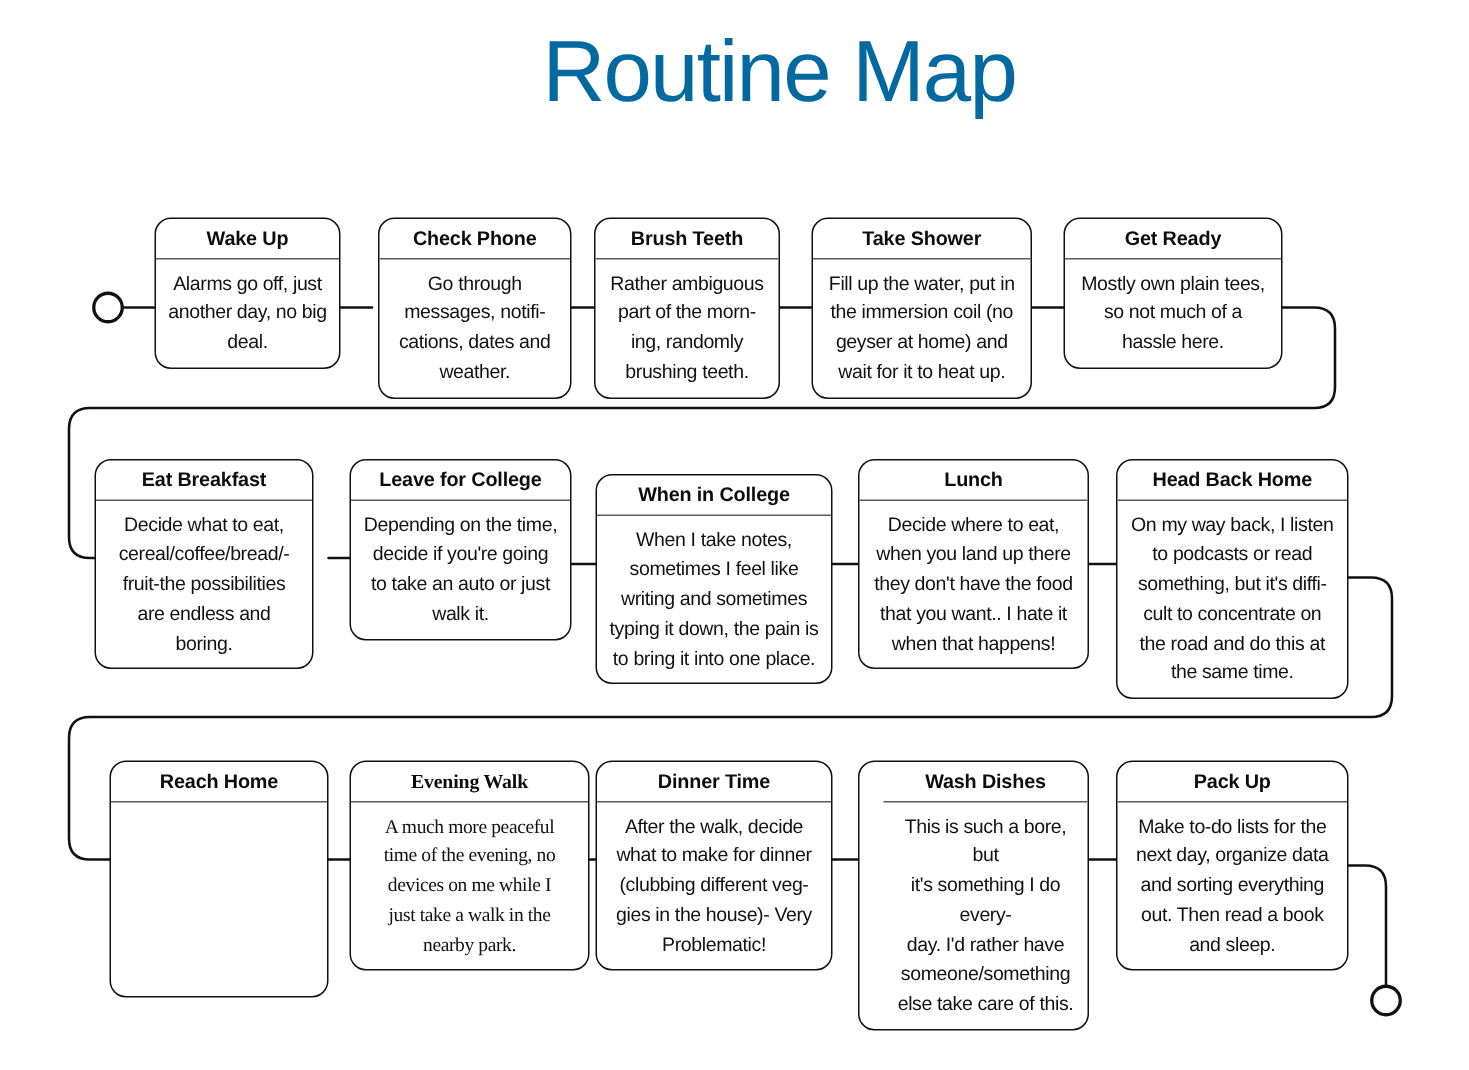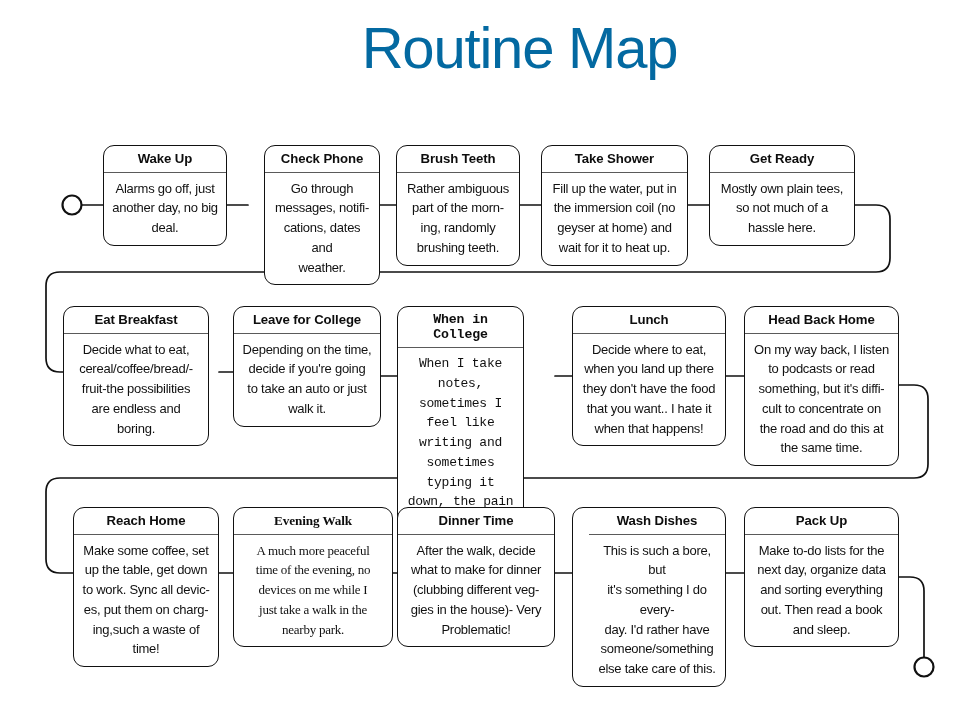--- a/index.html
+++ b/index.html
@@ -96,21 +96,21 @@
     <circle cx="924" cy="667" r="9.5" fill="#ffffff" stroke="#111111" stroke-width="2.2"></circle>
   </svg>
 
   <div id="nodes">
       <div class="node" style="left: 103px; top: 145px; width: 124px; min-height: 89px;">
         <div class="node-title">Wake Up</div>
         <div class="node-body">Alarms go off, just
 another day, no big
 deal.</div>
       </div>
-      <div class="node" style="left: 264px; top: 145px; width: 116px; min-height: 115px;">
+      <div class="node" style="left: 252px; top: 145px; width: 129px; min-height: 115px;">
         <div class="node-title">Check Phone</div>
         <div class="node-body">Go through
 messages, notifi-
 cations, dates and
 weather.</div>
       </div>
       <div class="node" style="left: 396px; top: 145px; width: 124px; min-height: 115px;">
         <div class="node-title">Brush Teeth</div>
         <div class="node-body">Rather ambiguous
 part of the morn-
@@ -137,21 +137,21 @@
 fruit-the possibilities
 are endless and boring.</div>
       </div>
       <div class="node" style="left: 233px; top: 306px; width: 148px; min-height: 121px;">
         <div class="node-title">Leave for College</div>
         <div class="node-body">Depending on the time,
 decide if you're going
 to take an auto or just
 walk it.</div>
       </div>
-      <div class="node" style="left: 397px; top: 306px; width: 127px; min-height: 140px; font-family: Liberation Mono, monospace;">
+      <div class="node" style="left: 397px; top: 316px; width: 158px; min-height: 140px;">
         <div class="node-title">When in College</div>
         <div class="node-body">When I take notes,
 sometimes I feel like
 writing and sometimes
 typing it down, the pain is
 to bring it into one place.</div>
       </div>
       <div class="node" style="left: 572px; top: 306px; width: 154px; min-height: 140px;">
         <div class="node-title">Lunch</div>
         <div class="node-body">Decide where to eat,
@@ -164,26 +164,20 @@
         <div class="node-title">Head Back Home</div>
         <div class="node-body">On my way back, I listen
 to podcasts or read
 something, but it's diffi-
 cult to concentrate on
 the road and do this at
 the same time.</div>
       </div>
       <div class="node" style="left: 73px; top: 507px; width: 146px; min-height: 158px;">
         <div class="node-title">Reach Home</div>
-        <div class="node-body">Make some coffee, set
-up the table, get down
-to work. Sync all devic-
-es, put them on charg-
-ing,such a waste of
-time!</div>
       </div>
       <div class="node" style="left: 233px; top: 507px; width: 160px; min-height: 140px; font-family: Liberation Serif, serif;">
         <div class="node-title">Evening Walk</div>
         <div class="node-body">A much more peaceful
 time of the evening, no
 devices on me while I
 just take a walk in the
 nearby park.</div>
       </div>
       <div class="node" style="left: 397px; top: 507px; width: 158px; min-height: 140px;">

